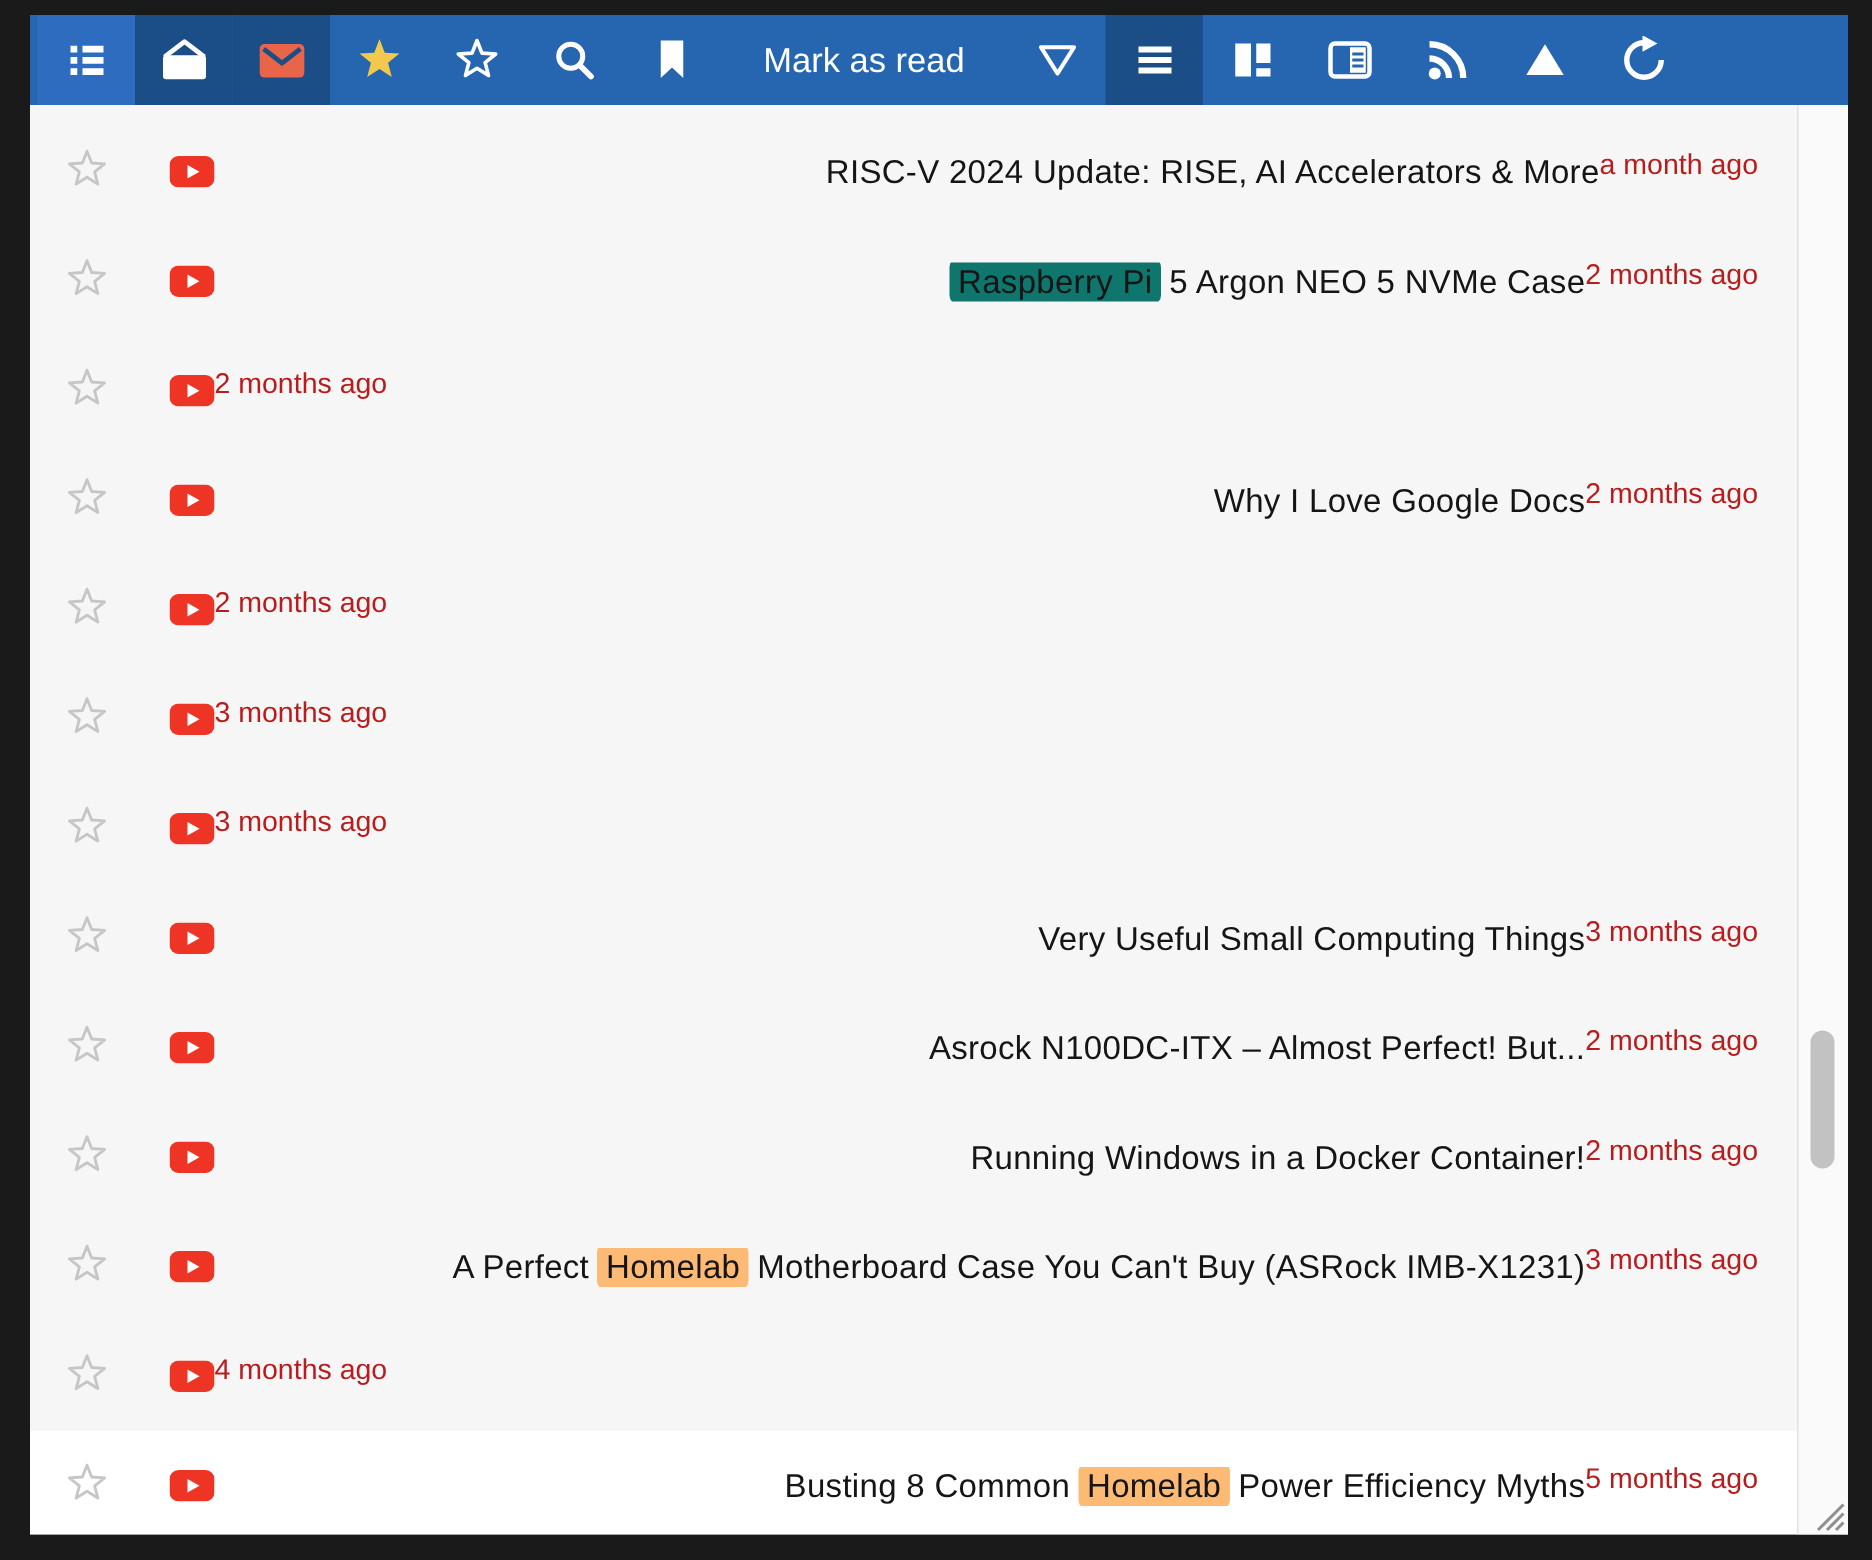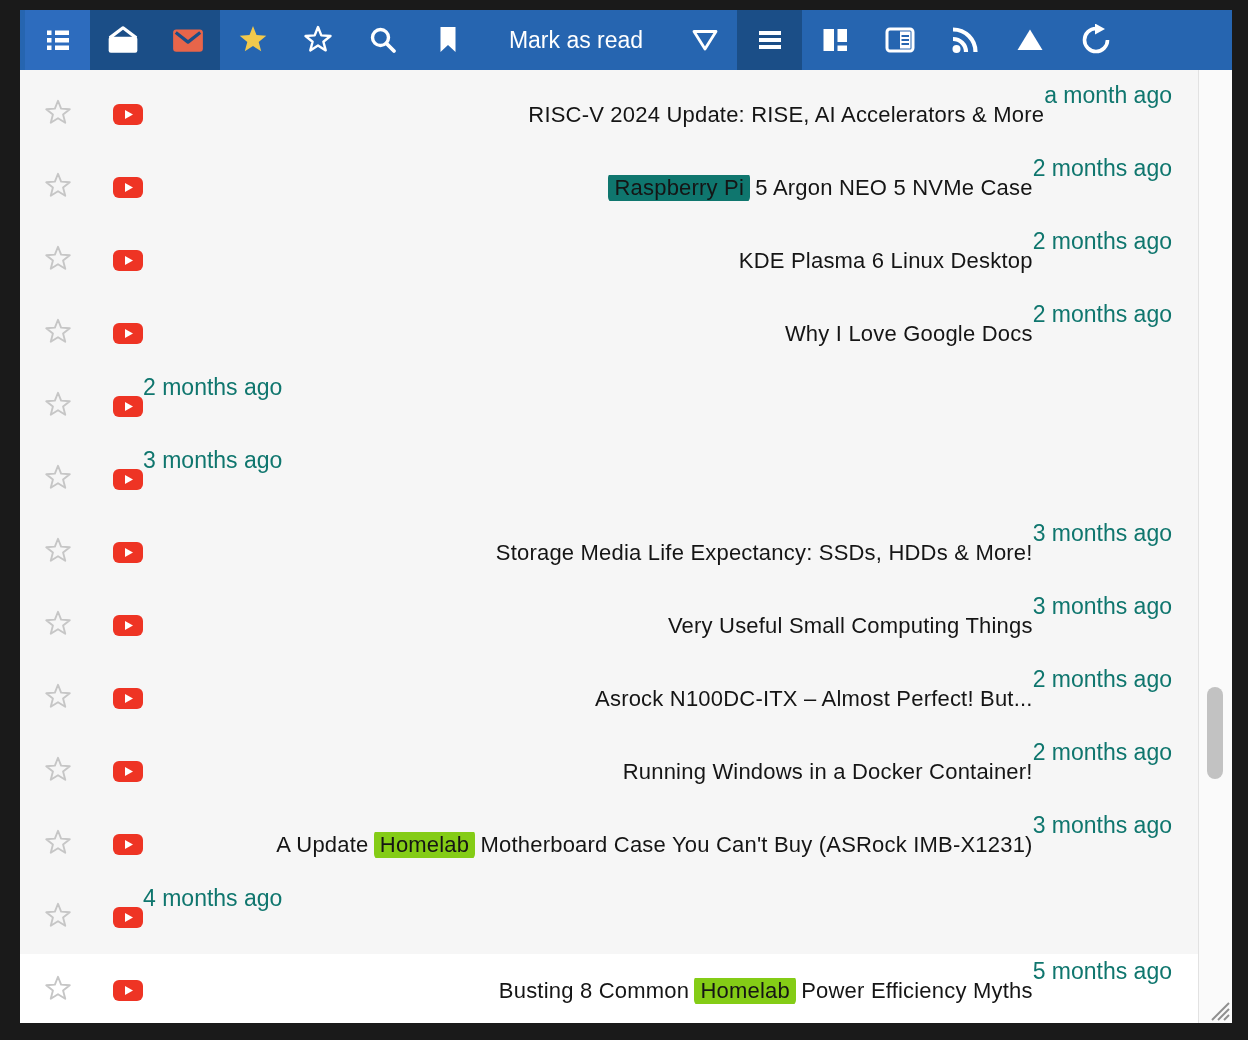--- a/index.html
+++ b/index.html
@@ -43,24 +43,24 @@
     background:none;border:none;padding:0;cursor:pointer;
     width:34px;height:34px;flex:0 0 auto;display:flex;align-items:center;justify-content:center;
   }
   .row .yt{flex:0 0 auto;margin-left:38px;display:flex;align-items:center;}
   .row .title{
     margin-left:23px;flex:1 1 auto;white-space:nowrap;overflow:hidden;
     font-size:22px;color:#151515;letter-spacing:0.2px;text-align:right;
   }
   .hl{border-radius:6px;padding:3px 6px;margin:0 -1px;}
   .hl.bright{background:#0f766e;}
-  .hl.pale{background:#84cc16;}
+  .hl.pale{background:#fdba74;}
   .row .age{
-    flex:0 0 auto;align-self:flex-start;margin-top:4px;
-    font-size:23px;color:#0f766e;white-space:nowrap;
+    flex:0 0 auto;align-self:flex-start;margin-top:22px;
+    font-size:19px;color:#b91c1c;white-space:nowrap;
   }
   
   .scroll-track{
     position:absolute;top:60px;right:0;bottom:0;width:33px;
     background:#fafafa;border-left:1px solid #e2e2e2;
   }
   .scroll-thumb{
     position:absolute;top:617px;left:8px;width:16px;height:92px;
     border-radius:8px;background:#c2c2c2;cursor:pointer;
   }
@@ -264,21 +264,20 @@
             <path d="M16 4 L19.3 12.4 L28.5 13 L21.4 18.7 L23.7 27.4 L16 22.5 L8.3 27.4 L10.6 18.7 L3.5 13 L12.7 12.4 Z" fill="none" stroke="#c6c6c6" stroke-width="2" stroke-linejoin="round"></path>
           </svg>
         </span>
       </button>
       <span class="yt">
         <svg width="30" height="21" viewBox="0 0 30 21">
           <rect x="0" y="0" width="30" height="21" rx="6" fill="#ee3424"></rect>
           <polygon points="12,6 20,10.5 12,15" fill="#ffffff"></polygon>
         </svg>
       </span>
-      <span class="title"><span>KDE Plasma 6 Linux Desktop</span></span>
       <span class="age">2 months ago</span>
     </div>
 
     <div class="row">
       <button class="star-btn">
         <span>
           <svg width="32" height="32" viewBox="0 0 32 34">
             <path d="M16 4 L19.3 12.4 L28.5 13 L21.4 18.7 L23.7 27.4 L16 22.5 L8.3 27.4 L10.6 18.7 L3.5 13 L12.7 12.4 Z" fill="none" stroke="#c6c6c6" stroke-width="2" stroke-linejoin="round"></path>
           </svg>
         </span>
@@ -334,21 +333,20 @@
             <path d="M16 4 L19.3 12.4 L28.5 13 L21.4 18.7 L23.7 27.4 L16 22.5 L8.3 27.4 L10.6 18.7 L3.5 13 L12.7 12.4 Z" fill="none" stroke="#c6c6c6" stroke-width="2" stroke-linejoin="round"></path>
           </svg>
         </span>
       </button>
       <span class="yt">
         <svg width="30" height="21" viewBox="0 0 30 21">
           <rect x="0" y="0" width="30" height="21" rx="6" fill="#ee3424"></rect>
           <polygon points="12,6 20,10.5 12,15" fill="#ffffff"></polygon>
         </svg>
       </span>
-      <span class="title"><span>Storage Media Life Expectancy: SSDs, HDDs &amp; More!</span></span>
       <span class="age">3 months ago</span>
     </div>
 
     <div class="row">
       <button class="star-btn">
         <span>
           <svg width="32" height="32" viewBox="0 0 32 34">
             <path d="M16 4 L19.3 12.4 L28.5 13 L21.4 18.7 L23.7 27.4 L16 22.5 L8.3 27.4 L10.6 18.7 L3.5 13 L12.7 12.4 Z" fill="none" stroke="#c6c6c6" stroke-width="2" stroke-linejoin="round"></path>
           </svg>
         </span>
@@ -406,21 +404,21 @@
             <path d="M16 4 L19.3 12.4 L28.5 13 L21.4 18.7 L23.7 27.4 L16 22.5 L8.3 27.4 L10.6 18.7 L3.5 13 L12.7 12.4 Z" fill="none" stroke="#c6c6c6" stroke-width="2" stroke-linejoin="round"></path>
           </svg>
         </span>
       </button>
       <span class="yt">
         <svg width="30" height="21" viewBox="0 0 30 21">
           <rect x="0" y="0" width="30" height="21" rx="6" fill="#ee3424"></rect>
           <polygon points="12,6 20,10.5 12,15" fill="#ffffff"></polygon>
         </svg>
       </span>
-      <span class="title"><span>A Update </span><span class="hl pale">Homelab</span><span> Motherboard Case You Can't Buy (ASRock IMB-X1231)</span></span>
+      <span class="title"><span>A Perfect </span><span class="hl pale">Homelab</span><span> Motherboard Case You Can't Buy (ASRock IMB-X1231)</span></span>
       <span class="age">3 months ago</span>
     </div>
 
     <div class="row">
       <button class="star-btn">
         <span>
           <svg width="32" height="32" viewBox="0 0 32 34">
             <path d="M16 4 L19.3 12.4 L28.5 13 L21.4 18.7 L23.7 27.4 L16 22.5 L8.3 27.4 L10.6 18.7 L3.5 13 L12.7 12.4 Z" fill="none" stroke="#c6c6c6" stroke-width="2" stroke-linejoin="round"></path>
           </svg>
         </span>

